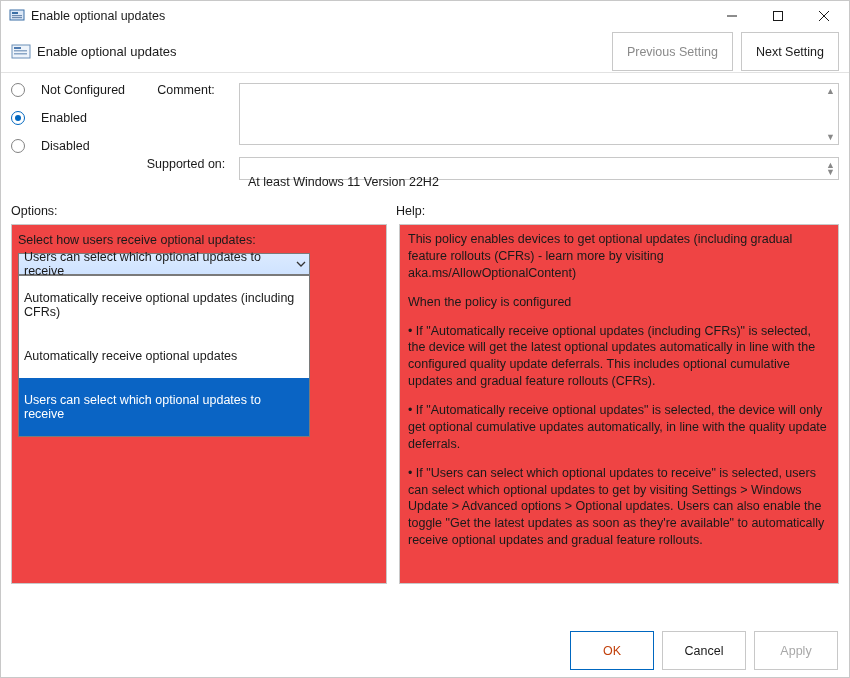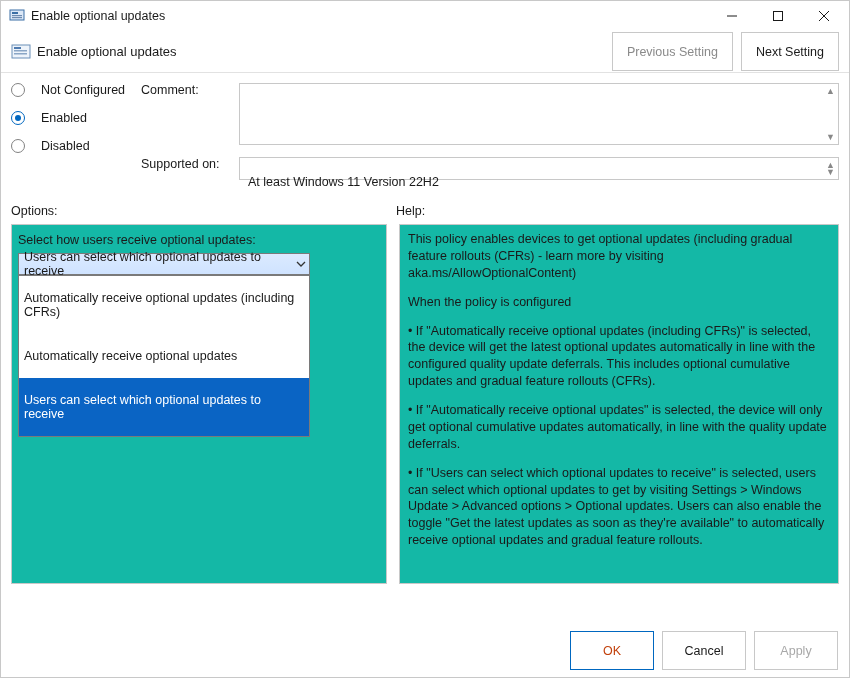--- a/index.html
+++ b/index.html
@@ -24,32 +24,32 @@
 
 .middle { display: flex; padding: 10px 10px 4px 10px; gap: 10px; }
 .state-col { width: 120px; display: flex; flex-direction: column; gap: 14px; padding-top: 0; }
 .radio { display: flex; align-items: center; gap: 16px; }
 .radio .circ { width: 14px; height: 14px; border: 1px solid #828282; border-radius: 50%; display:inline-flex; align-items:center; justify-content:center; }
 .radio.sel .circ { border-color: #0067c0; }
 .radio.sel .circ::after { content:""; width:6px; height:6px; background:#0067c0; border-radius:50%; }
 
 .meta-col { flex: 1; }
 .meta-row { display: flex; margin-bottom: 12px; position:relative; }
-.meta-row > label { width: 98px; text-align: left; padding-right: 8px; padding-top: 0px; }
+.meta-row > label { width: 98px; text-align: center; padding-right: 8px; padding-top: 0px; }
 .meta-row .textbox { flex: 1; height: 62px; border: 1px solid #c8c8c8; background:#fff; position:relative; }
 .meta-row .supbox  { flex: 1; height: 20px; border: 1px solid #c8c8c8; background:#fff; padding: 17px 20px 4px 8px; position:relative; }
 .scroll-tri { position:absolute; right:3px; font-size:9px; color:#888; }
 .scroll-tri.top { top:2px; }
 .scroll-tri.bot { bottom:2px; }
 
 
 .labels-row { display:flex; padding: 8px 10px 6px 10px; }
 .labels-row .l { width: 385px; }
 .panels { display:flex; gap:12px; padding: 0 10px; }
-.panel { border:1px solid #c8c8c8; background:#14b8a6; height: 360px; }
+.panel { border:1px solid #c8c8c8; background:#ef4444; height: 360px; }
 .panel.options { width: 376px; padding: 8px 6px; }
 .panel.help    { flex:1; padding: 6px 8px; overflow:hidden; line-height:1.35; }
 
 .opt-label { margin-bottom: 6px; }
 .combo { position:relative; width: 292px; }
 .combo-main { height:22px; border:1px solid #7a7a7a; background: linear-gradient(#dbeaff,#cfe3ff); display:flex; align-items:center; padding:0 18px 0 5px; }
 .combo-main .chev { position:absolute; right:4px; top:4px; }
 .combo-list { position:absolute; left:0; top:22px; width:100%; border:1px solid #7a7a7a; background:#fff; }
 .combo-list div { padding:15px 5px; }
 .combo-list div.sel { background:#0a64c4; color:#fff; }

